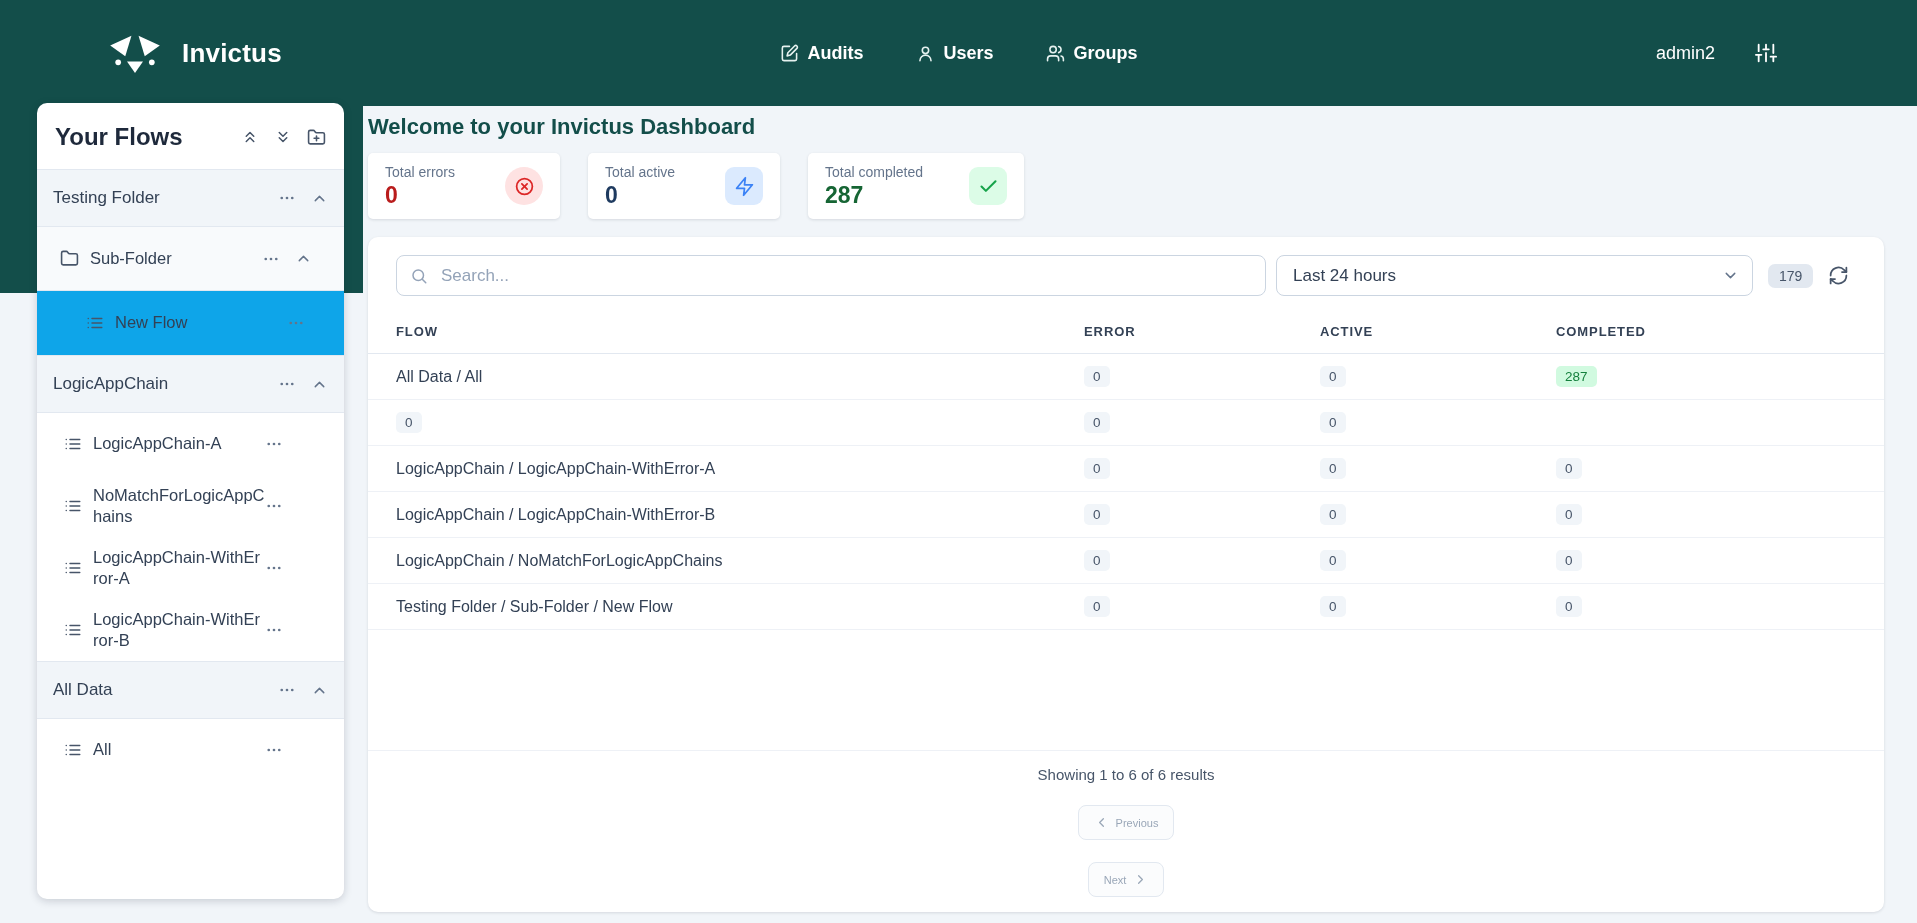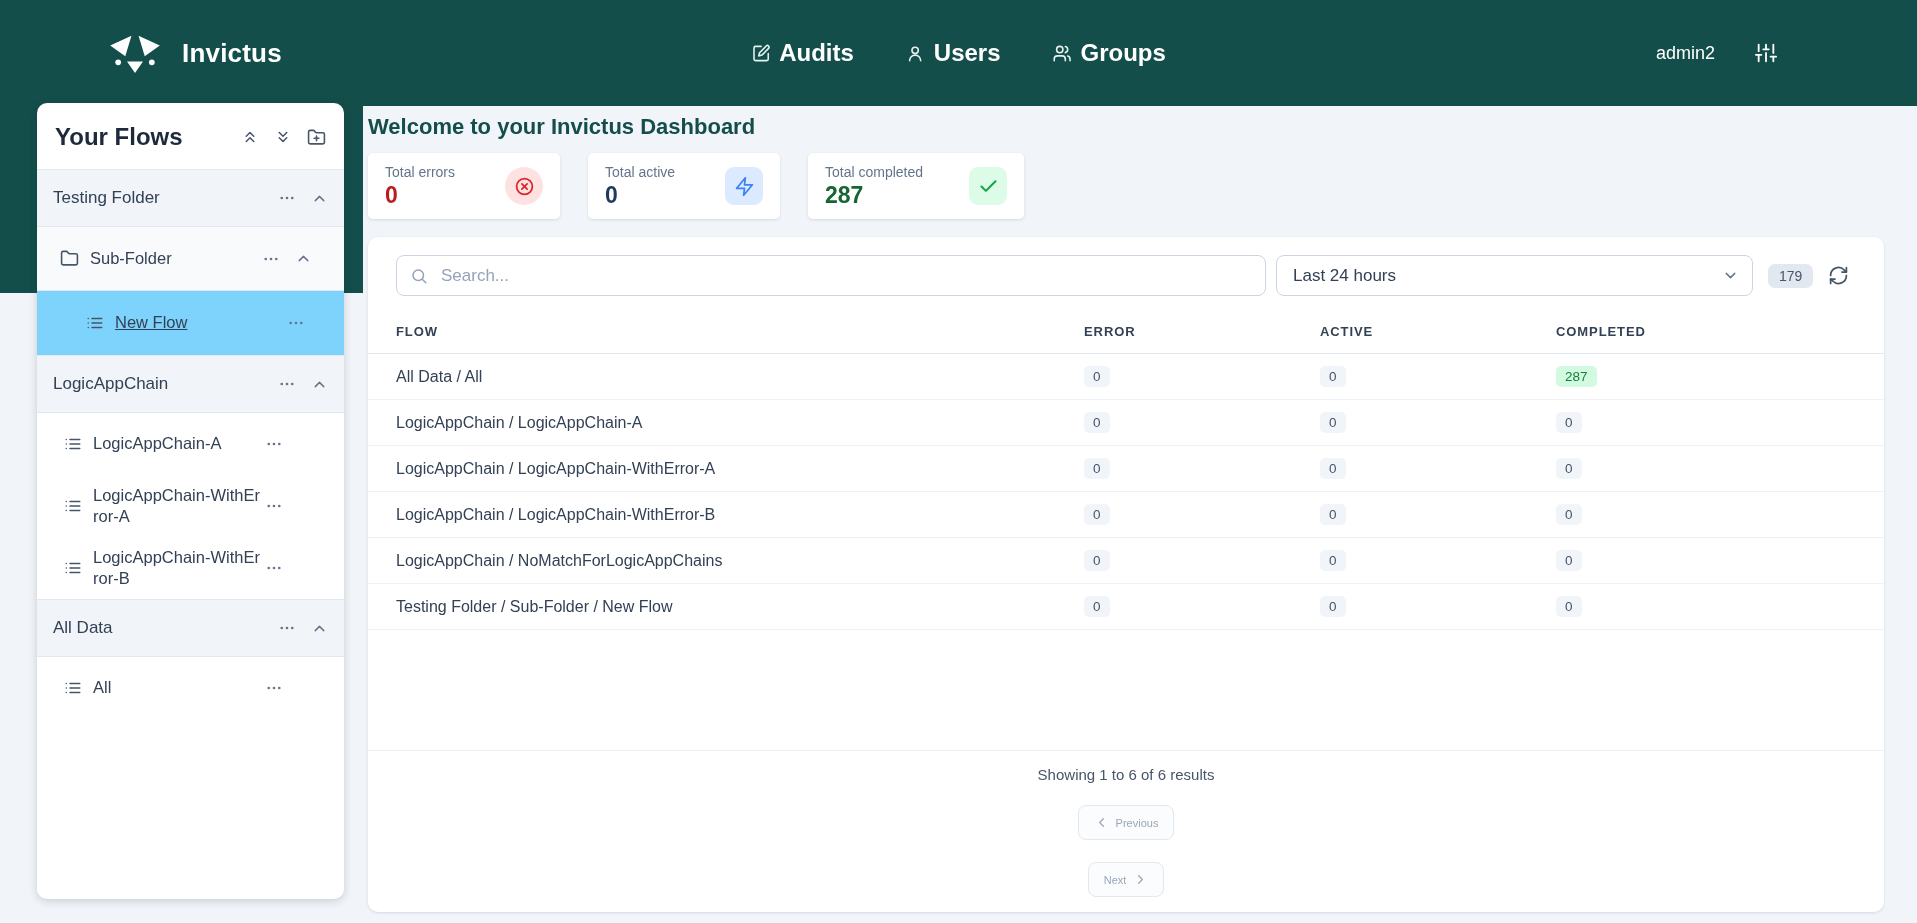--- a/index.html
+++ b/index.html
@@ -20,21 +20,21 @@
   .hero-bg {
     position: absolute; top: 0; left: 0; width: 363px; height: 293px;
     background: #134e4a; z-index: 1;
   }
   .brand { display: flex; align-items: center; gap: 16px; cursor: pointer; }
   .brand-name { color: #fff; font-size: 26px; font-weight: 700; letter-spacing: .2px; }
   .nav-center {
     position: absolute; left: 50%; transform: translateX(-50%);
     display: flex; align-items: center; gap: 52px;
   }
-  .nav-item { display: flex; align-items: center; gap: 9px; color: #fff; font-size: 24px; font-weight: 600; cursor: pointer; }
+  .nav-item { display: flex; align-items: center; gap: 9px; color: #fff; font-size: 18px; font-weight: 600; cursor: pointer; }
   .nav-item .icon { color: #e6f2f0; }
   .nav-right { margin-left: auto; display: flex; align-items: center; gap: 40px; color: #fff; }
   .nav-user { font-size: 18px; font-weight: 500; cursor: pointer; }
   .nav-settings { cursor: pointer; color: #fff; }
 
   
   .sidebar {
     position: absolute; left: 37px; top: 103px; width: 307px; height: 796px;
     background: #fff; border-radius: 10px; box-shadow: 0 2px 8px rgba(15,23,42,.18);
     z-index: 6; overflow: hidden;
@@ -48,21 +48,21 @@
     background: #f1f5f9; border-top: 1px solid #e2e8f0; border-bottom: 1px solid #e2e8f0;
     cursor: pointer;
   }
   .sb-section .sec-label { flex: 1; font-size: 17px; color: #334155; }
   .row-actions { display: flex; align-items: center; gap: 15px; color: #64748b; }
   .row-actions .icon { cursor: pointer; }
   .sb-row { display: flex; align-items: center; cursor: pointer; }
   .sb-row .lead-icon { color: #475569; margin-right: 11px; }
   .sb-row .flow-label { flex: 1; font-size: 16.5px; color: #334155; line-height: 1.28; max-width: 172px; word-break: break-all; }
   .row-subfolder { min-height: 64px; padding: 8px 16px 8px 23px; background: #f8fafc; border-bottom: 1px solid #e2e8f0; }
-  .row-newflow  { min-height: 64px; padding: 8px 16px 8px 49px; background: #7dd3fc; text-decoration: underline; }
+  .row-newflow  { min-height: 64px; padding: 8px 16px 8px 49px; background: #0ea5e9; }
   .flow-item    { min-height: 62px; padding: 9px 16px 9px 27px; background: #fff; }
 
   
   .main { position: absolute; left: 368px; top: 106px; width: 1516px; z-index: 2; }
   .page-title { margin-top: 8px; font-size: 22px; font-weight: 700; color: #134e4a; }
 
   .stats { display: flex; gap: 28px; margin-top: 13px; }
   .card {
     background: #fff; border-radius: 5px; box-shadow: 0 1px 3px rgba(15,23,42,.12);
     height: 66px; min-width: 192px; padding: 10px 17px;
@@ -311,33 +311,32 @@
         <span class="icon">
       <svg viewBox="0 0 24 24" width="18" height="18" fill="currentColor">
             <circle cx="5" cy="12" r="1.8"></circle>
             <circle cx="12" cy="12" r="1.8"></circle>
             <circle cx="19" cy="12" r="1.8"></circle>
           </svg>
     </span>
       </span>
   </div>
 
-
   <div class="sb-row flow-item">
     <span class="icon lead-icon">
       <svg viewBox="0 0 24 24" width="18" height="18" fill="none" stroke="currentColor" stroke-width="2" stroke-linecap="round" stroke-linejoin="round">
         <line x1="8" y1="6" x2="21" y2="6"></line>
           <line x1="8" y1="12" x2="21" y2="12"></line>
           <line x1="8" y1="18" x2="21" y2="18"></line>
         <line x1="3" y1="6" x2="3.01" y2="6"></line>
           <line x1="3" y1="12" x2="3.01" y2="12"></line>
           <line x1="3" y1="18" x2="3.01" y2="18"></line>
       </svg>
     </span>
-    <span class="flow-label">LogicAppChain-WithError-A</span>
+    <span class="flow-label">NoMatchForLogicAppChains</span>
     <span class="row-actions">
         <span class="icon">
       <svg viewBox="0 0 24 24" width="18" height="18" fill="currentColor">
             <circle cx="5" cy="12" r="1.8"></circle>
             <circle cx="12" cy="12" r="1.8"></circle>
             <circle cx="19" cy="12" r="1.8"></circle>
           </svg>
     </span>
       </span>
   </div>
@@ -346,61 +345,84 @@
     <span class="icon lead-icon">
       <svg viewBox="0 0 24 24" width="18" height="18" fill="none" stroke="currentColor" stroke-width="2" stroke-linecap="round" stroke-linejoin="round">
         <line x1="8" y1="6" x2="21" y2="6"></line>
           <line x1="8" y1="12" x2="21" y2="12"></line>
           <line x1="8" y1="18" x2="21" y2="18"></line>
         <line x1="3" y1="6" x2="3.01" y2="6"></line>
           <line x1="3" y1="12" x2="3.01" y2="12"></line>
           <line x1="3" y1="18" x2="3.01" y2="18"></line>
       </svg>
     </span>
-    <span class="flow-label">LogicAppChain-WithError-B</span>
+    <span class="flow-label">LogicAppChain-WithError-A</span>
     <span class="row-actions">
         <span class="icon">
       <svg viewBox="0 0 24 24" width="18" height="18" fill="currentColor">
             <circle cx="5" cy="12" r="1.8"></circle>
             <circle cx="12" cy="12" r="1.8"></circle>
             <circle cx="19" cy="12" r="1.8"></circle>
           </svg>
     </span>
       </span>
-  </div>
-
-  <div class="sb-section">
-    <span class="sec-label">All Data</span>
-    <span class="row-actions">
-      <span class="icon">
-        <svg viewBox="0 0 24 24" width="18" height="18" fill="currentColor">
-            <circle cx="5" cy="12" r="1.8"></circle>
-            <circle cx="12" cy="12" r="1.8"></circle>
-            <circle cx="19" cy="12" r="1.8"></circle>
-          </svg>
-      </span>
-      <span class="icon">
-        <svg viewBox="0 0 24 24" width="17" height="17" fill="none" stroke="currentColor" stroke-width="2" stroke-linecap="round" stroke-linejoin="round">
-            <path d="m6 15 6-6 6 6"></path>
-          </svg>
-      </span>
-    </span>
   </div>
 
   <div class="sb-row flow-item">
     <span class="icon lead-icon">
       <svg viewBox="0 0 24 24" width="18" height="18" fill="none" stroke="currentColor" stroke-width="2" stroke-linecap="round" stroke-linejoin="round">
         <line x1="8" y1="6" x2="21" y2="6"></line>
           <line x1="8" y1="12" x2="21" y2="12"></line>
           <line x1="8" y1="18" x2="21" y2="18"></line>
         <line x1="3" y1="6" x2="3.01" y2="6"></line>
           <line x1="3" y1="12" x2="3.01" y2="12"></line>
           <line x1="3" y1="18" x2="3.01" y2="18"></line>
       </svg>
     </span>
+    <span class="flow-label">LogicAppChain-WithError-B</span>
+    <span class="row-actions">
+        <span class="icon">
+      <svg viewBox="0 0 24 24" width="18" height="18" fill="currentColor">
+            <circle cx="5" cy="12" r="1.8"></circle>
+            <circle cx="12" cy="12" r="1.8"></circle>
+            <circle cx="19" cy="12" r="1.8"></circle>
+          </svg>
+    </span>
+      </span>
+  </div>
+
+  <div class="sb-section">
+    <span class="sec-label">All Data</span>
+    <span class="row-actions">
+      <span class="icon">
+        <svg viewBox="0 0 24 24" width="18" height="18" fill="currentColor">
+            <circle cx="5" cy="12" r="1.8"></circle>
+            <circle cx="12" cy="12" r="1.8"></circle>
+            <circle cx="19" cy="12" r="1.8"></circle>
+          </svg>
+      </span>
+      <span class="icon">
+        <svg viewBox="0 0 24 24" width="17" height="17" fill="none" stroke="currentColor" stroke-width="2" stroke-linecap="round" stroke-linejoin="round">
+            <path d="m6 15 6-6 6 6"></path>
+          </svg>
+      </span>
+    </span>
+  </div>
+
+  <div class="sb-row flow-item">
+    <span class="icon lead-icon">
+      <svg viewBox="0 0 24 24" width="18" height="18" fill="none" stroke="currentColor" stroke-width="2" stroke-linecap="round" stroke-linejoin="round">
+        <line x1="8" y1="6" x2="21" y2="6"></line>
+          <line x1="8" y1="12" x2="21" y2="12"></line>
+          <line x1="8" y1="18" x2="21" y2="18"></line>
+        <line x1="3" y1="6" x2="3.01" y2="6"></line>
+          <line x1="3" y1="12" x2="3.01" y2="12"></line>
+          <line x1="3" y1="18" x2="3.01" y2="18"></line>
+      </svg>
+    </span>
     <span class="flow-label">All</span>
     <span class="row-actions">
         <span class="icon">
       <svg viewBox="0 0 24 24" width="18" height="18" fill="currentColor">
             <circle cx="5" cy="12" r="1.8"></circle>
             <circle cx="12" cy="12" r="1.8"></circle>
             <circle cx="19" cy="12" r="1.8"></circle>
           </svg>
     </span>
       </span>
@@ -490,21 +512,20 @@
       <span>COMPLETED</span>
     </div>
 
     <div class="trow tr">
       <span>All Data / All</span>
       <span><span class="pill">0</span></span>
       <span><span class="pill">0</span></span>
       <span><span class="pill pill-green">287</span></span>
     </div>
     <div class="trow tr">
-      <span>LogicAppChain / LogicAppChain-A</span>
       <span><span class="pill">0</span></span>
       <span><span class="pill">0</span></span>
       <span><span class="pill">0</span></span>
     </div>
     <div class="trow tr">
       <span>LogicAppChain / LogicAppChain-WithError-A</span>
       <span><span class="pill">0</span></span>
       <span><span class="pill">0</span></span>
       <span><span class="pill">0</span></span>
     </div>

